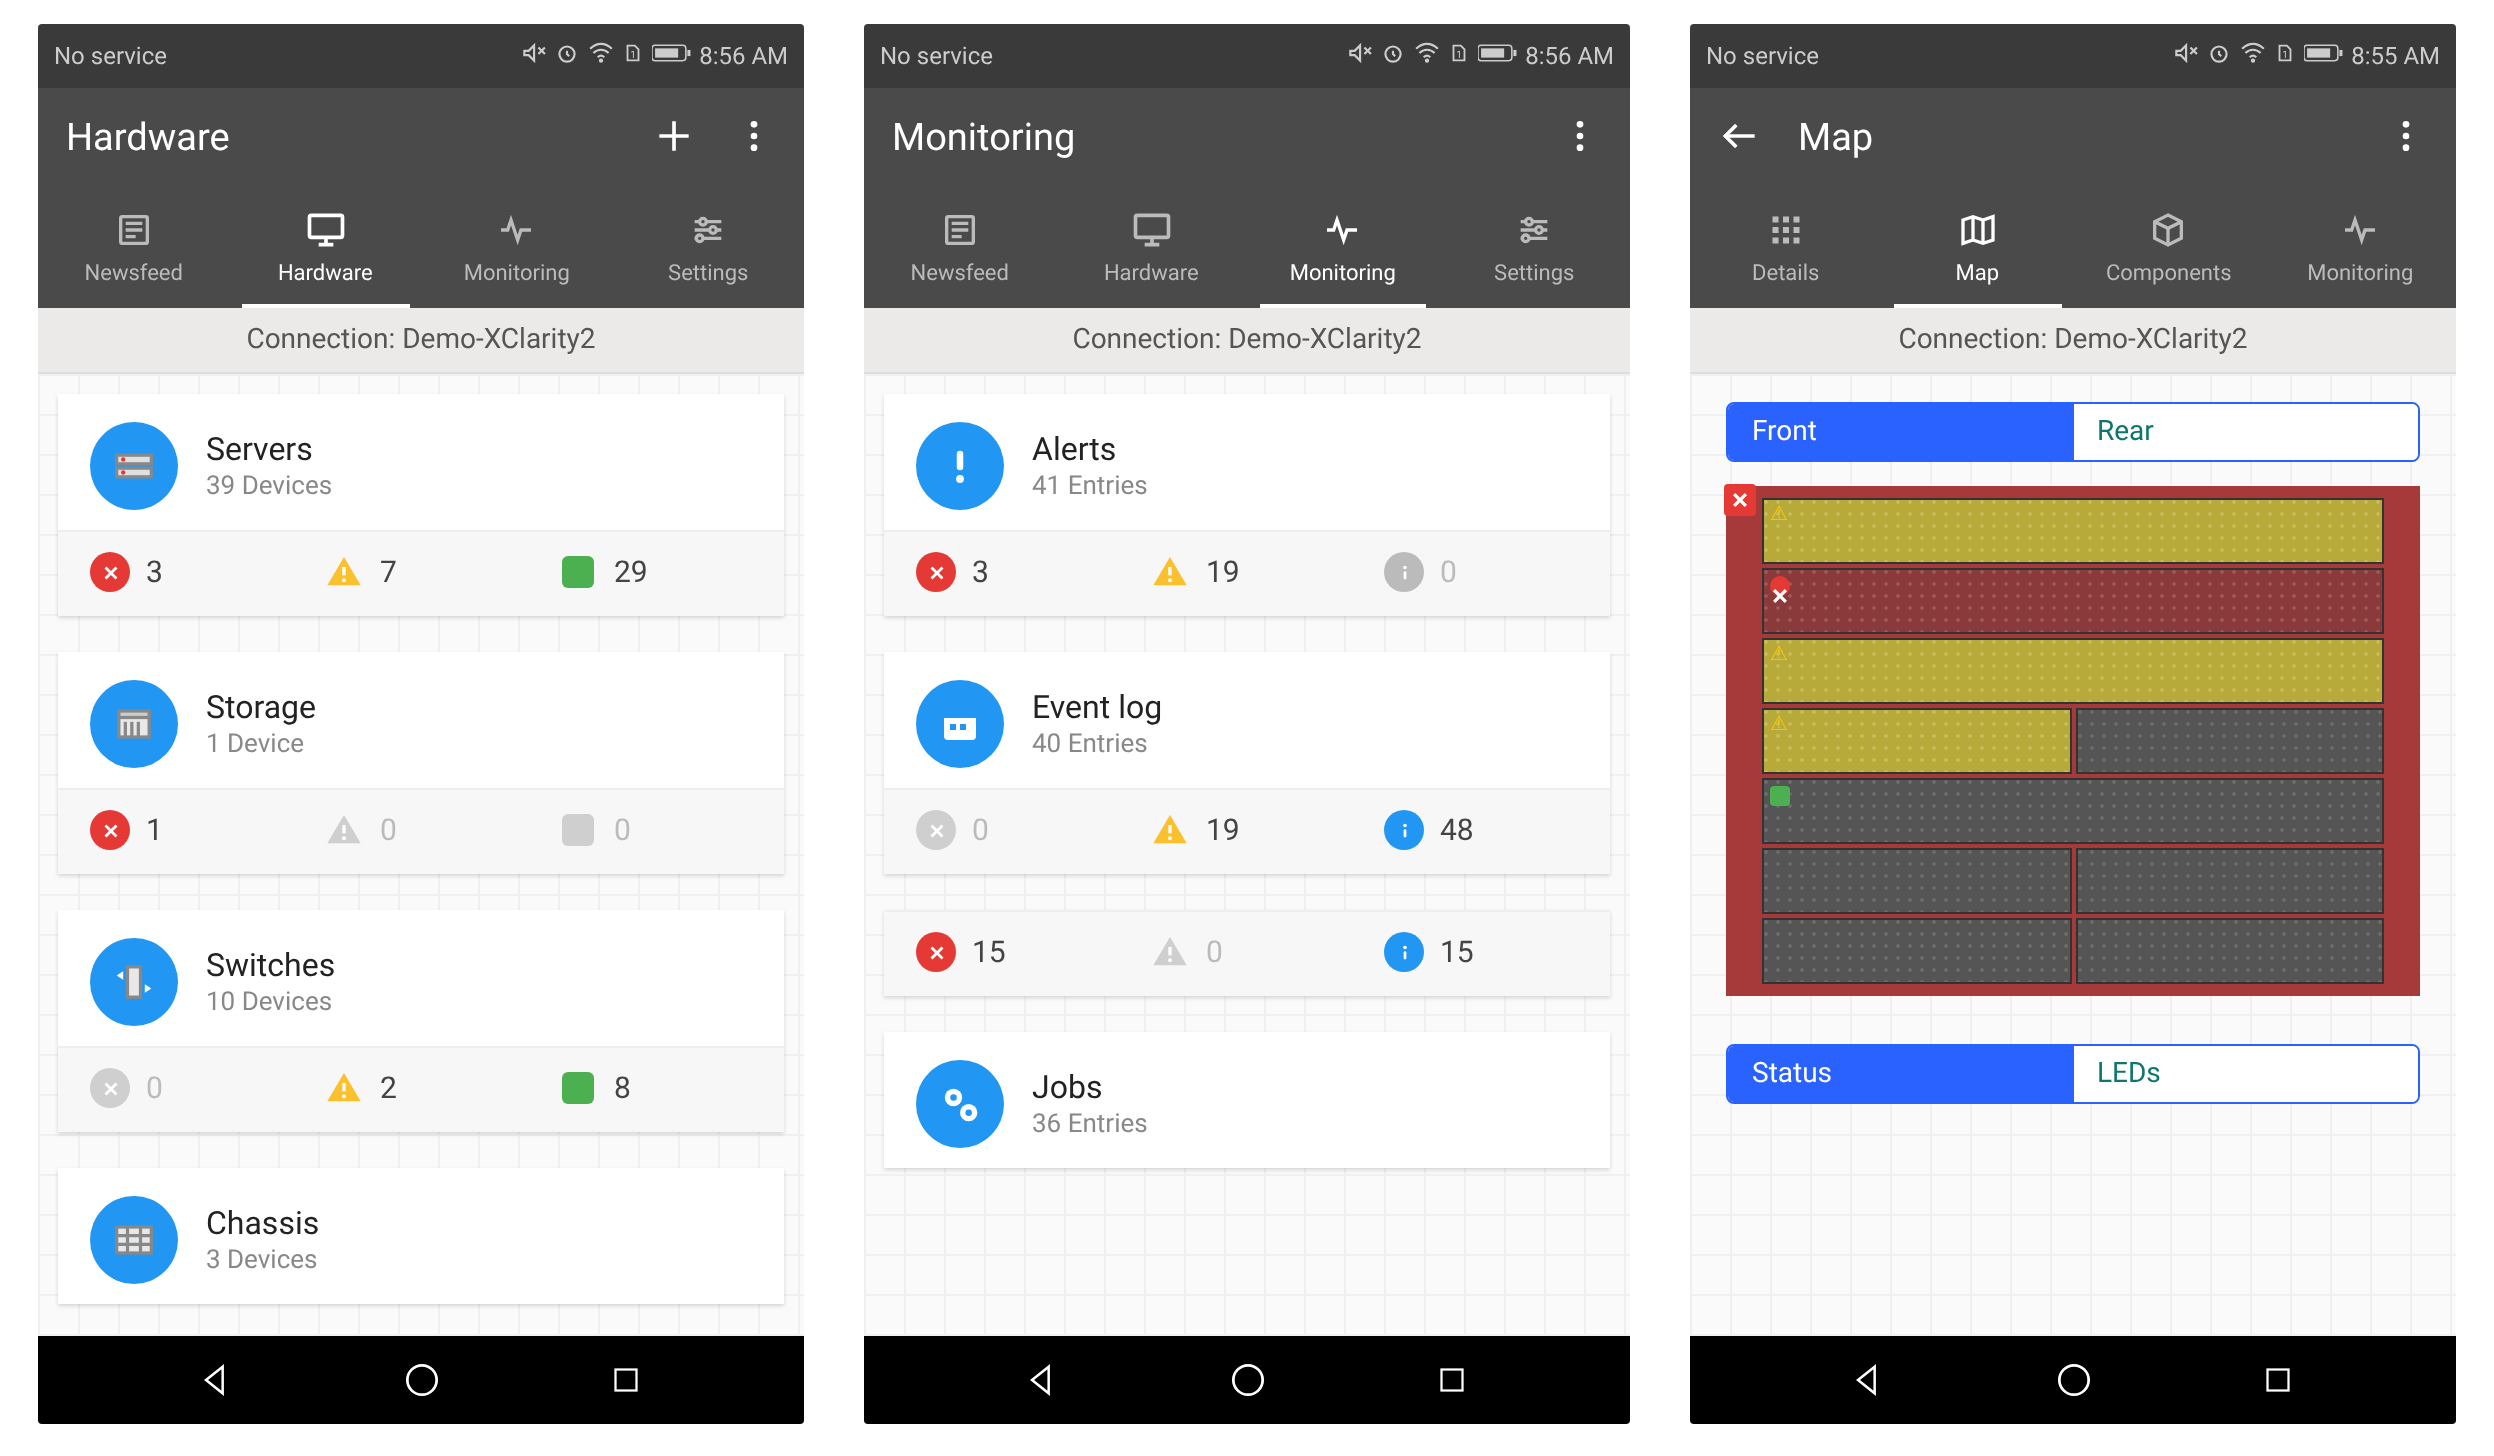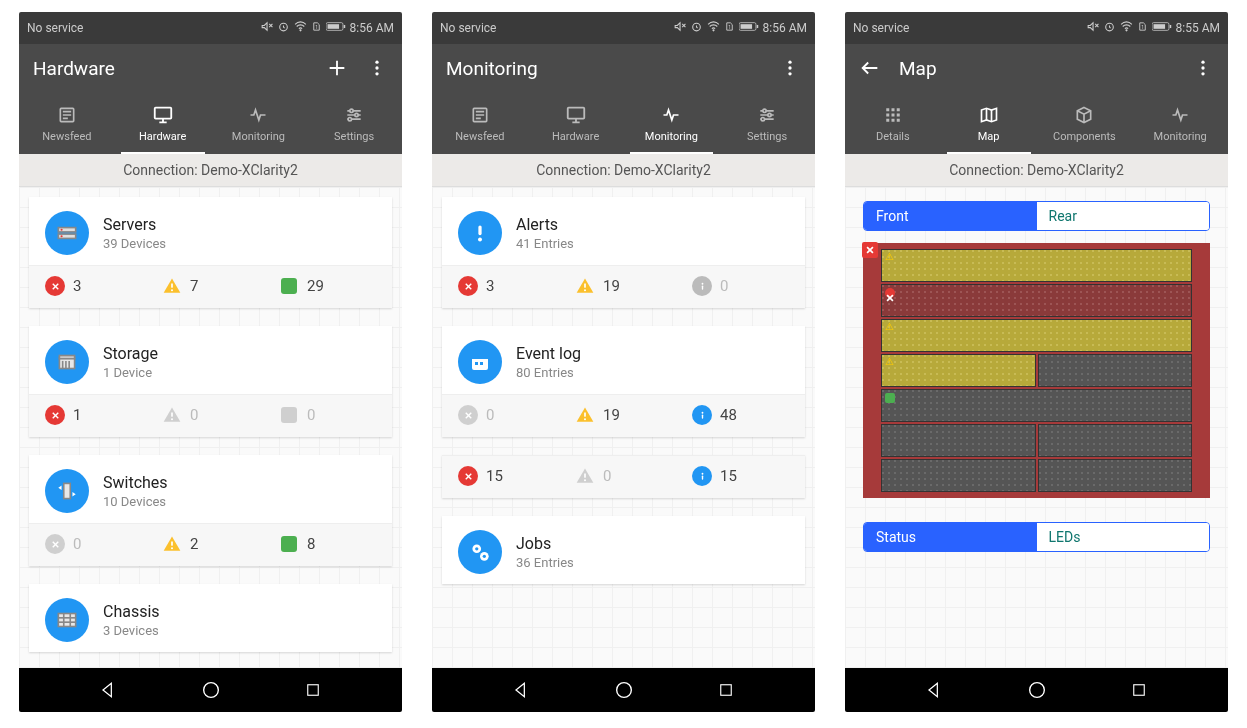--- a/index.html
+++ b/index.html
@@ -589,21 +589,21 @@
           <div class="cicon">
             <svg width="24" height="24" viewBox="0 0 24 24" fill="#fff">
               <rect x="4" y="5" width="16" height="15" rx="2" fill="#fff"></rect>
               <rect x="4" y="5" width="16" height="4" fill="#2196f3"></rect>
               <rect x="7" y="12" width="3" height="3" fill="#2196f3"></rect>
               <rect x="12" y="12" width="3" height="3" fill="#2196f3"></rect>
             </svg>
           </div>
           <div class="ctext">
             <div class="l1">Event log</div>
-            <div class="l2">80 Entries</div>
+            <div class="l2">40 Entries</div>
           </div>
         </div>
         <div class="card-stats">
           <div class="stat dim-text">
             <span class="badge b-dim">
               <svg width="11" height="11" viewBox="0 0 24 24" stroke="#fff" stroke-width="3">
                 <line x1="6" y1="6" x2="18" y2="18"></line>
                 <line x1="18" y1="6" x2="6" y2="18"></line>
               </svg>
             </span>

